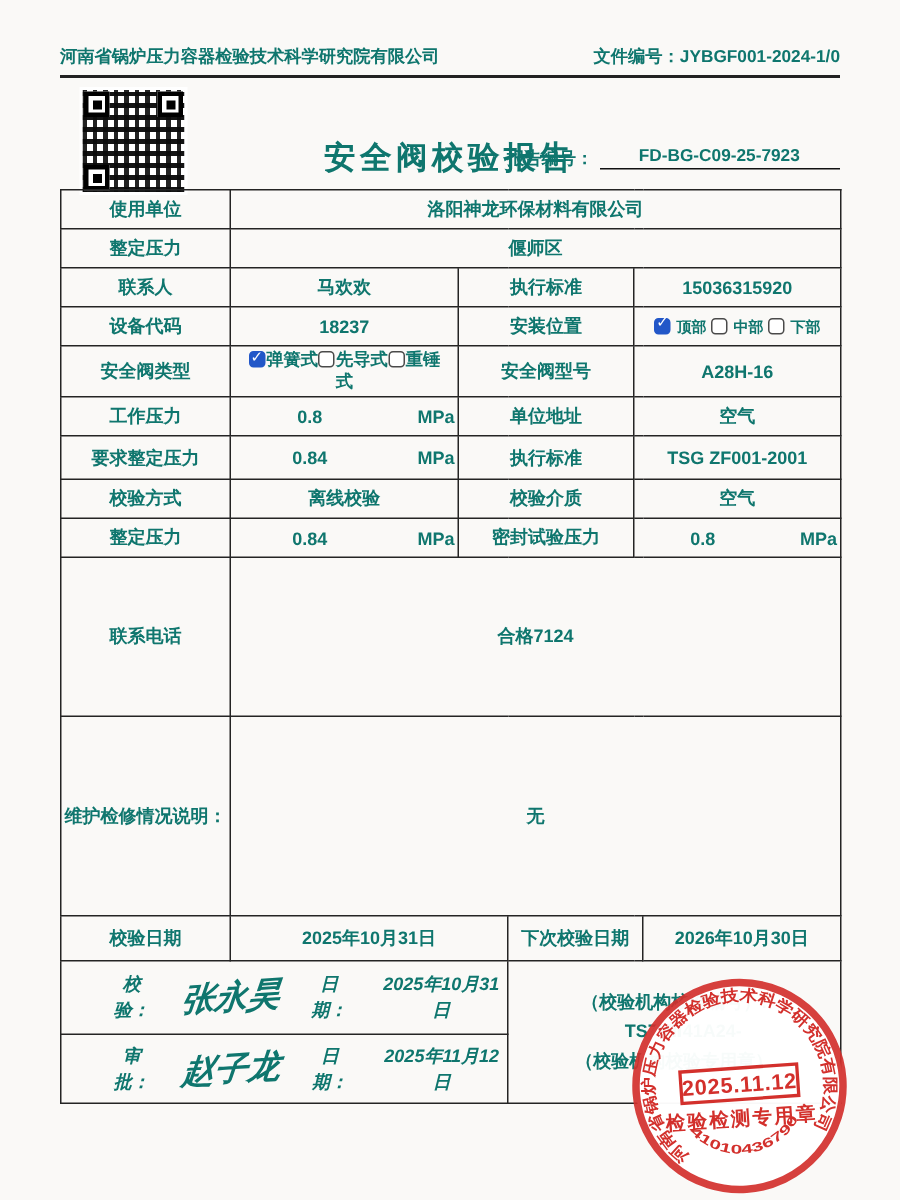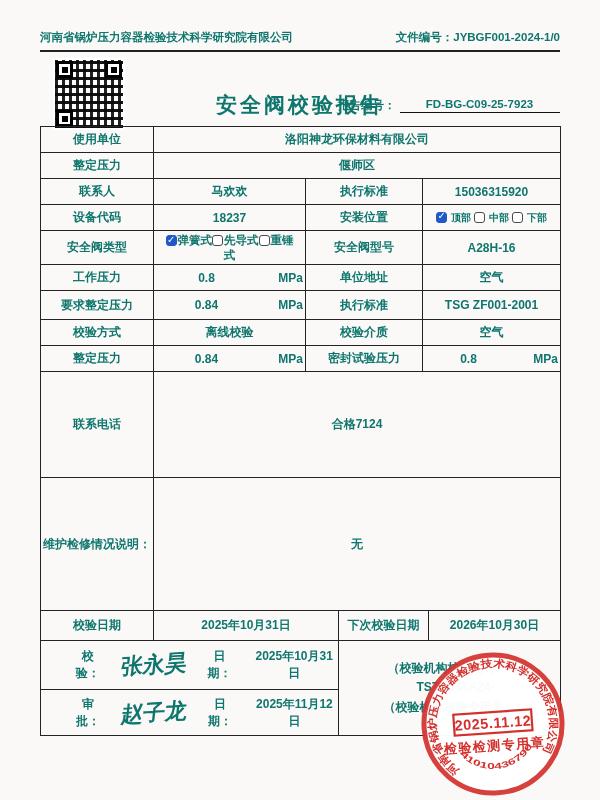--- a/index.html
+++ b/index.html
@@ -36,21 +36,21 @@
   .pcell .punit { width:46px; text-align:right; }
 
   
   .cbrow { display:flex; align-items:center; justify-content:center; gap:3px; font-size:10px; }
   .cbwrap { text-align:center; line-height:1.3; font-size:11.5px; padding:1px 4px; }
   .cb { display:inline-block; width:11px; height:11px; border:1.6px solid #4a4a4a; border-radius:3px; background:#fff; position:relative; vertical-align:-2px; margin-right:1px; flex:none; }
   .cb.checked { background:#2257c8; border-color:#2257c8; }
   .cb.checked::after { content:"✓"; position:absolute; left:0.5px; top:-3px; color:#fff; font-size:10px; font-weight:bold; }
 
   
-  .sigrow { display:flex; align-items:center; padding-left:28px; gap:6px; font-size:12px; }
+  .sigrow { display:flex; align-items:center; padding-left:28px; gap:6px; font-size:12px;font-style:italic; }
   .signame { width:92px; text-align:center; font-size:22px; font-weight:bold; font-family:"DejaVu Serif","Liberation Serif",serif; transform:rotate(-4deg) skewX(-10deg); white-space:nowrap; }
   .sigdate { margin-left:10px; }
 
   td.orgcell { vertical-align:top; text-align:left; padding:13px 0 0 26px; font-size:11.5px; line-height:1.6; }
   .org-line2 { padding-left:12px; }
 
   
   .stamp { position:absolute; left:418px; top:648px; width:150px; height:152px; z-index:6; transform:rotate(-4deg); }
   .stamp text { font-family:"Liberation Sans","DejaVu Sans",sans-serif; }
 </style>

